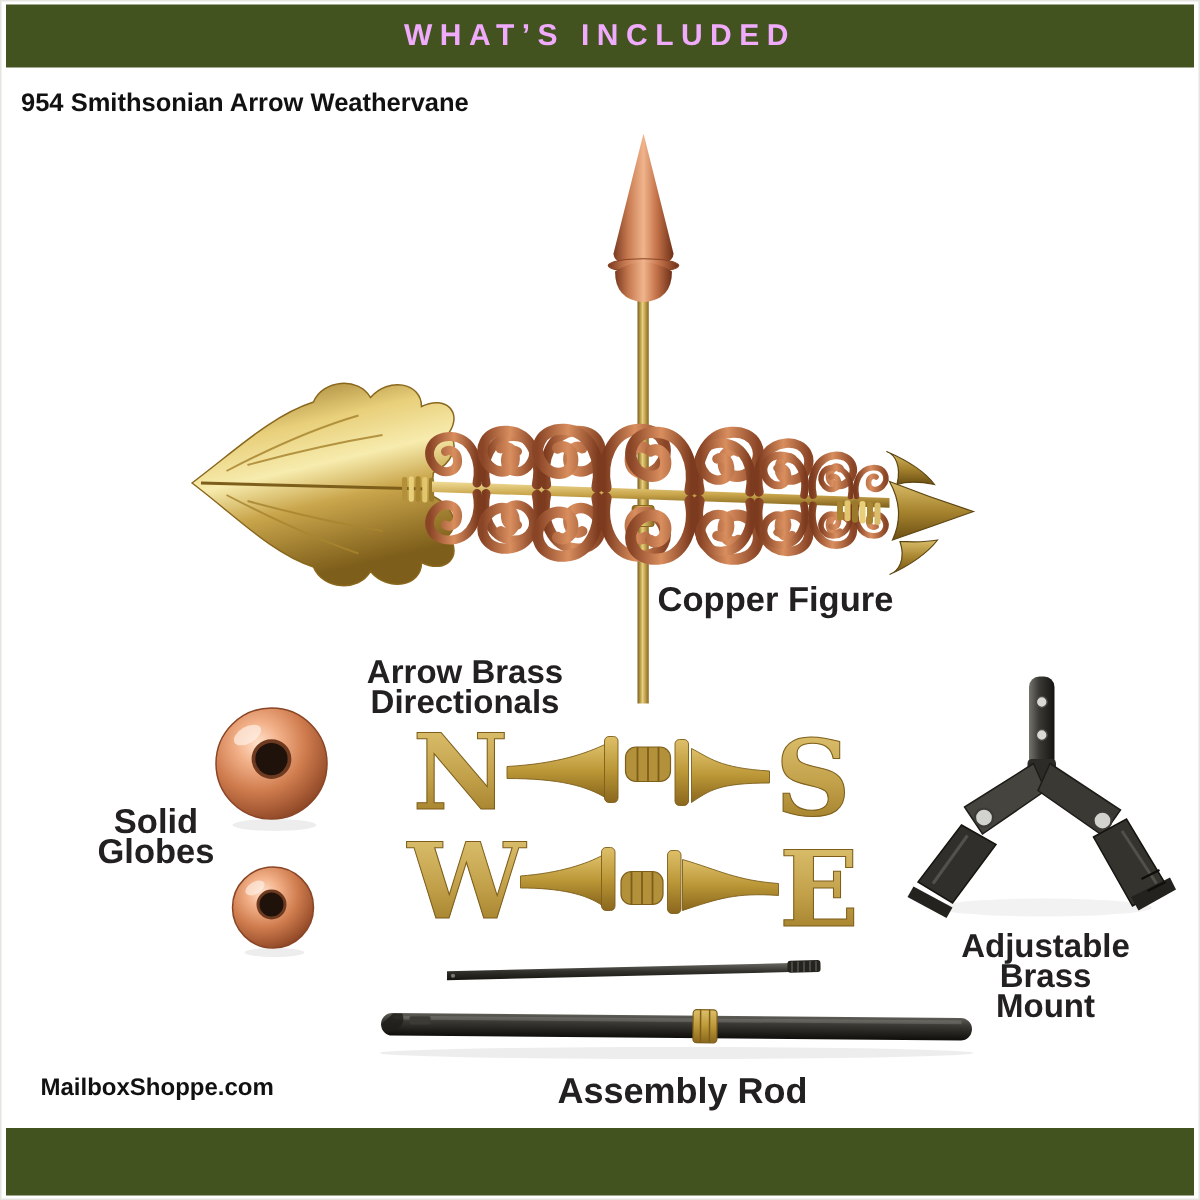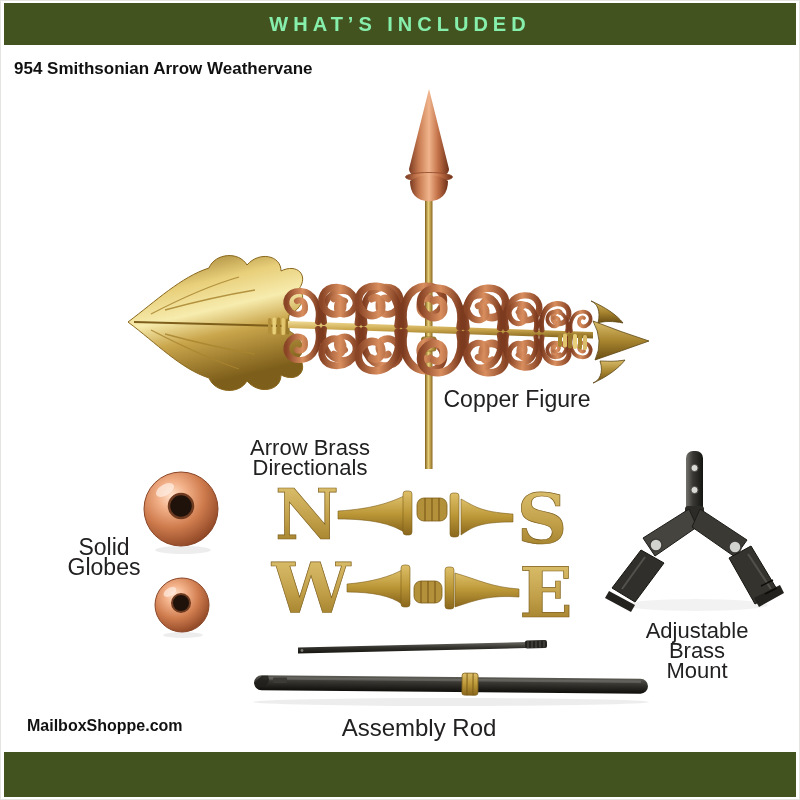--- a/index.html
+++ b/index.html
@@ -2,31 +2,31 @@
 <html><head>
 <meta charset="utf-8">
 <style>
   html,body{margin:0;padding:0;background:#fff;}
   .canvas{position:relative;width:800px;height:800px;background:#ffffff;overflow:hidden;
           font-family:"Liberation Sans","DejaVu Sans",sans-serif;box-sizing:border-box;border:1px solid #e4e4e0;}
   .banner{position:absolute;left:3px;right:3px;height:42px;background:#435320;display:flex;
           align-items:center;justify-content:center;}
   .banner.top{top:2px;}
   .banner.bottom{top:751px;height:45px;}
-  .banner-text{color:#86efac;font-weight:700;font-size:20px;letter-spacing:5px;}
+  .banner-text{color:#f0abfc;font-weight:700;font-size:20px;letter-spacing:5px;}
   .script-text{position:absolute;color:#111;font-family:Liberation Sans, sans-serif;font-weight:700;}
   .product-title{left:13px;top:58px;font-size:17px;}
   .watermark{left:26px;top:716px;font-size:16px;}
-  .lbl{position:absolute;font-weight:400;color:#222020;text-align:center;}
+  .lbl{position:absolute;font-weight:700;color:#222020;text-align:center;}
   .lbl span{display:block;}
   #lbl-copper-figure{left:421px;top:385px;width:190px;font-size:23px;}
   #lbl-directionals{left:219px;top:437px;width:180px;font-size:22px;line-height:20px;}
   #lbl-globes{left:23px;top:536px;width:160px;font-size:23px;line-height:20px;}
   #lbl-mount{left:611px;top:620px;width:170px;font-size:22px;line-height:20px;}
-  #lbl-assembly{left:308px;top:713px;width:220px;font-size:24px;}
+  #lbl-assembly{left:344px;top:713px;width:220px;font-size:24px;}
   svg{position:absolute;left:0;top:0;}
   .dir-letter{font-family:"DejaVu Serif","Liberation Serif",serif;font-weight:bold;}
 </style>
 </head>
 <body>
 
 <div class="canvas">
 
   <div class="banner top">
     <span class="banner-text">WHAT’S INCLUDED</span>

